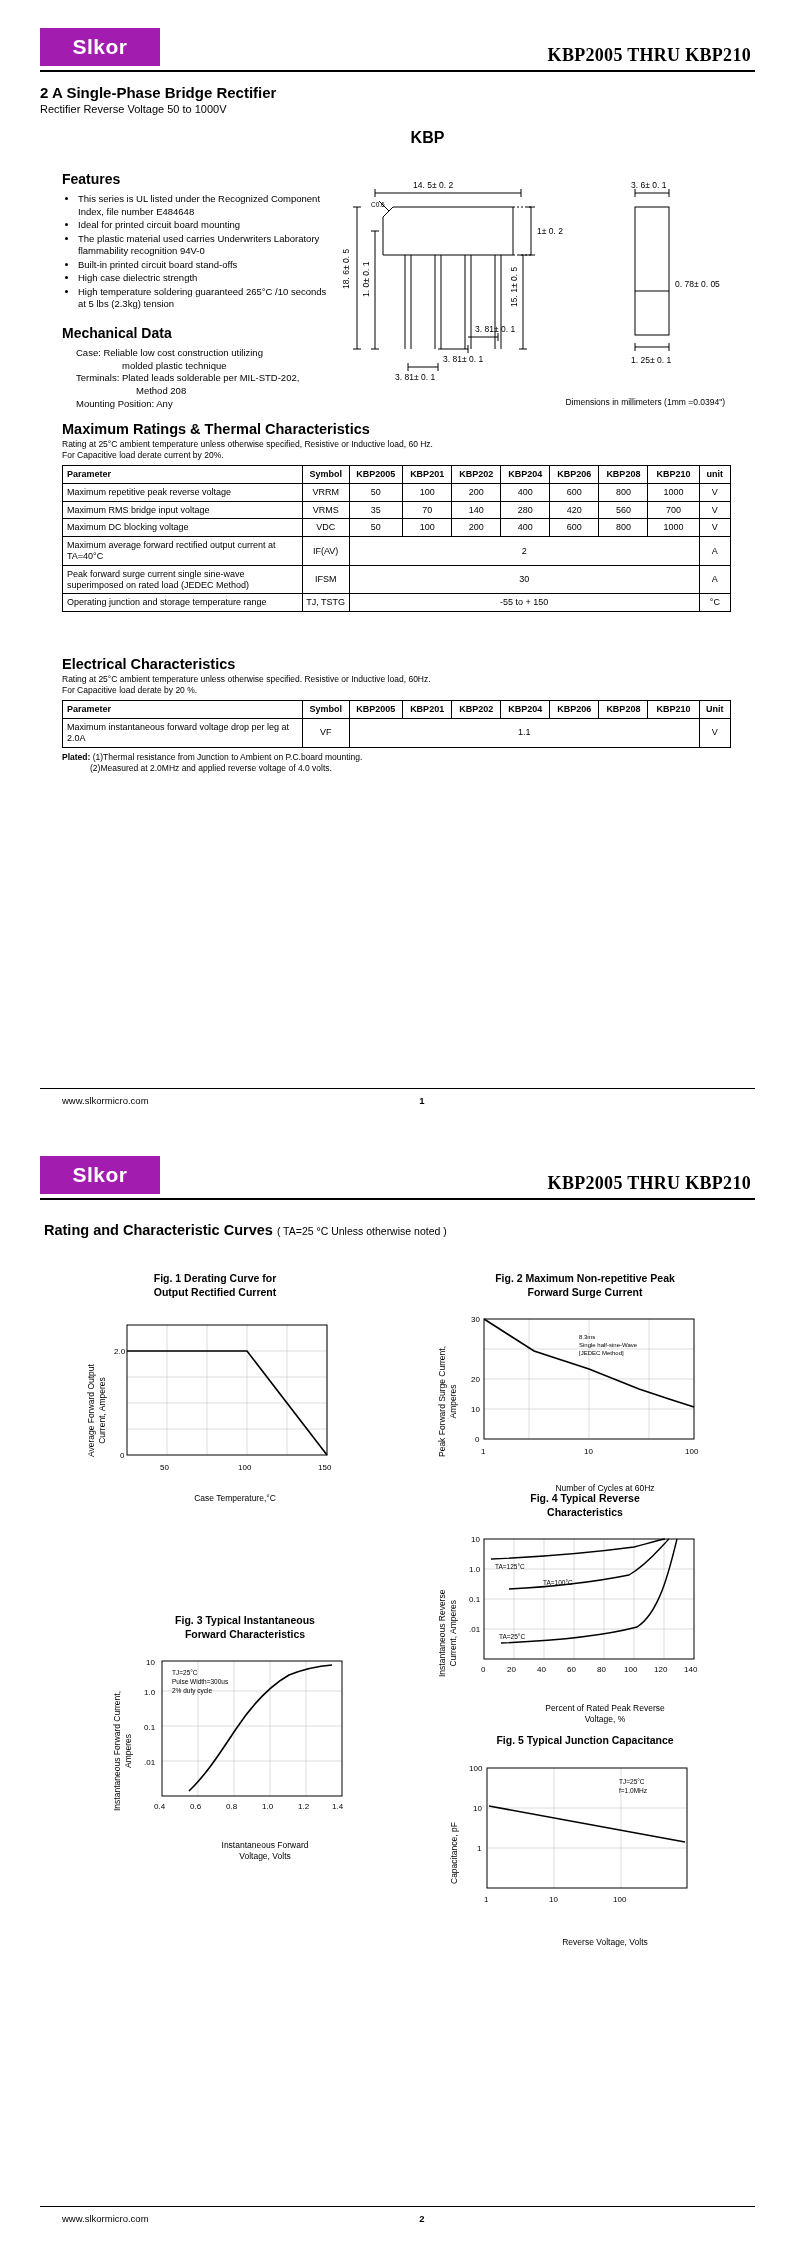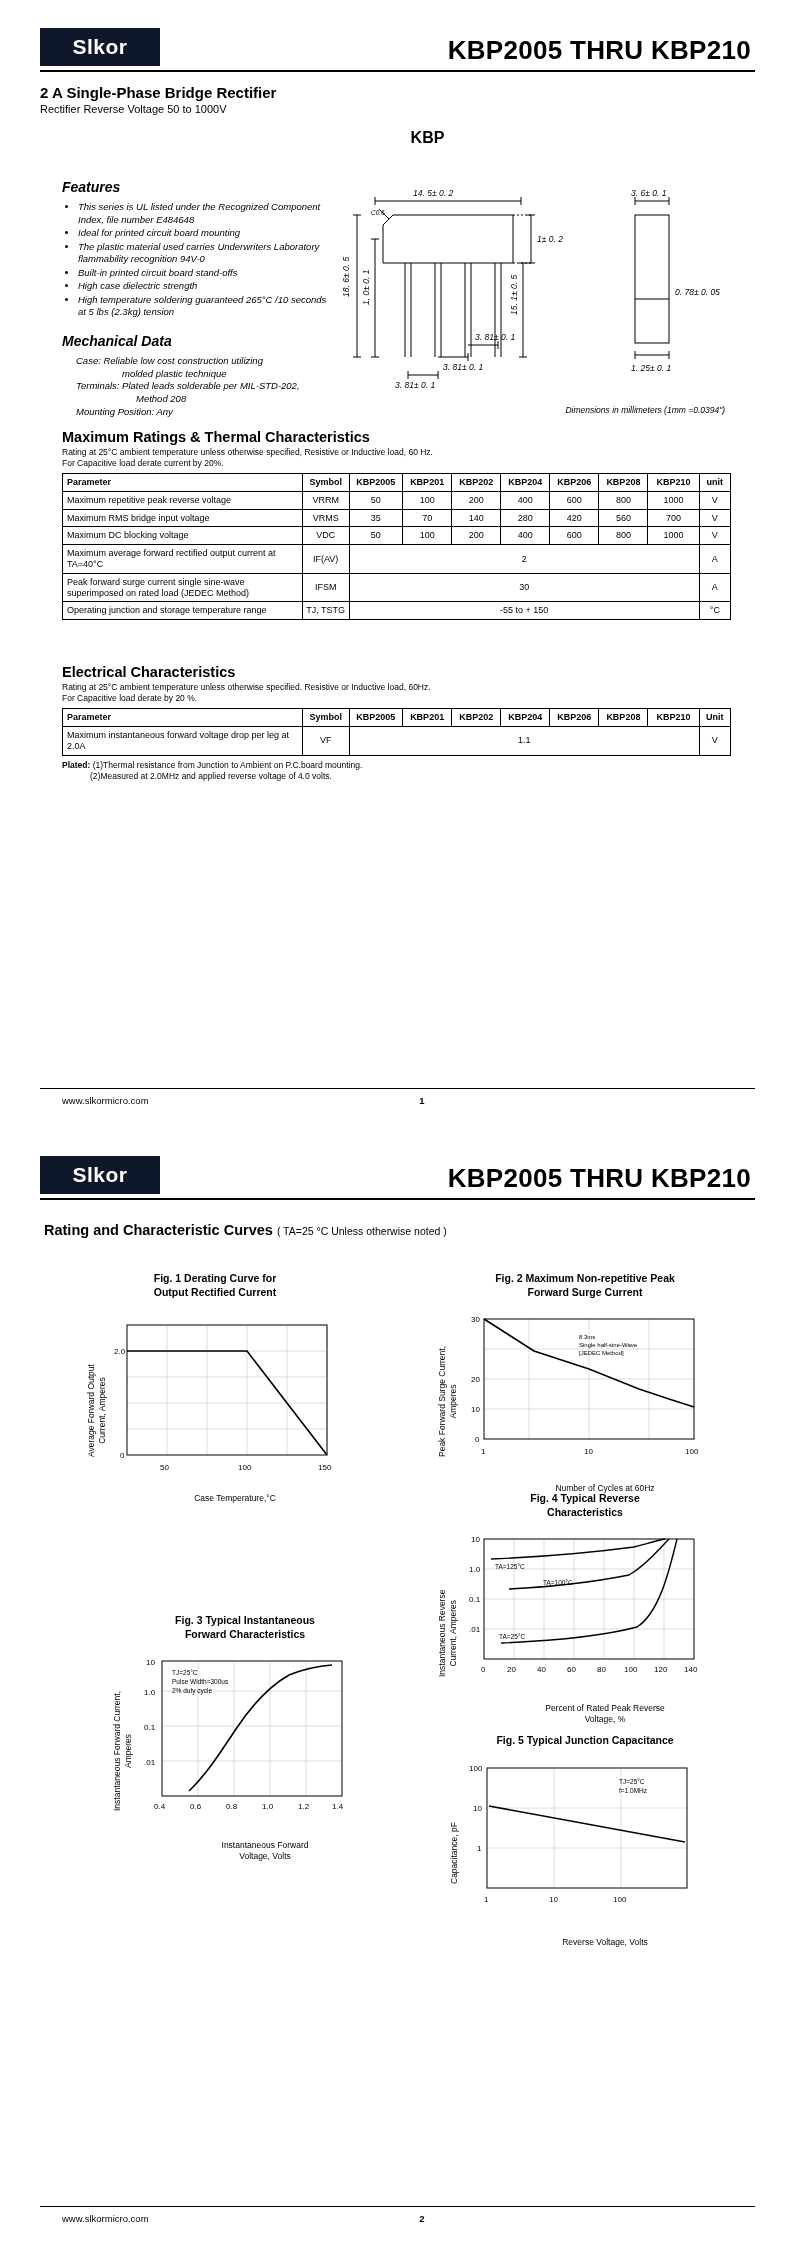--- a/index.html
+++ b/index.html
@@ -23,38 +23,39 @@
   
   .doc-header {
     display: flex;
     align-items: flex-end;
     justify-content: space-between;
     padding-top: 28px;
   }
   .logo {
     width: 120px;
     height: 38px;
-    background: #0f172a;
+    background: #a21caf;
     position: relative;
     display: flex;
     align-items: center;
     justify-content: center;
   }
   .logo-text {
     color: #fff;
     font-weight: bold;
     font-size: 21px;
     letter-spacing: 0.5px;
     font-family: "Liberation Sans", sans-serif;
   }
   .header-title {
-    font-size: 26px;
+    font-size: 18px;
     font-weight: bold;
     letter-spacing: 0.3px;
     padding-right: 4px;
+    font-family: Liberation Serif, serif;
   }
   .header-rule {
     border-bottom: 2px solid #000;
     margin-top: 4px;
   }
 
   
   .subtitle-main {
     font-size: 15px;
     font-weight: bold;
@@ -68,22 +69,21 @@
     text-align: center;
     font-size: 16px;
     font-weight: bold;
     margin-top: 14px;
     margin-left: 60px;
   }
 
   
   .content-row {
     display: flex;
-    margin-top: 32px;
-    font-style: italic;
+    margin-top: 24px;
   }
   .left-col { width: 300px; padding-left: 22px; }
   .right-col { flex: 1; position: relative; }
 
   h2.sec {
     font-size: 14px;
     font-weight: bold;
     margin: 0 0 6px 0;
   }
   ul.features {

